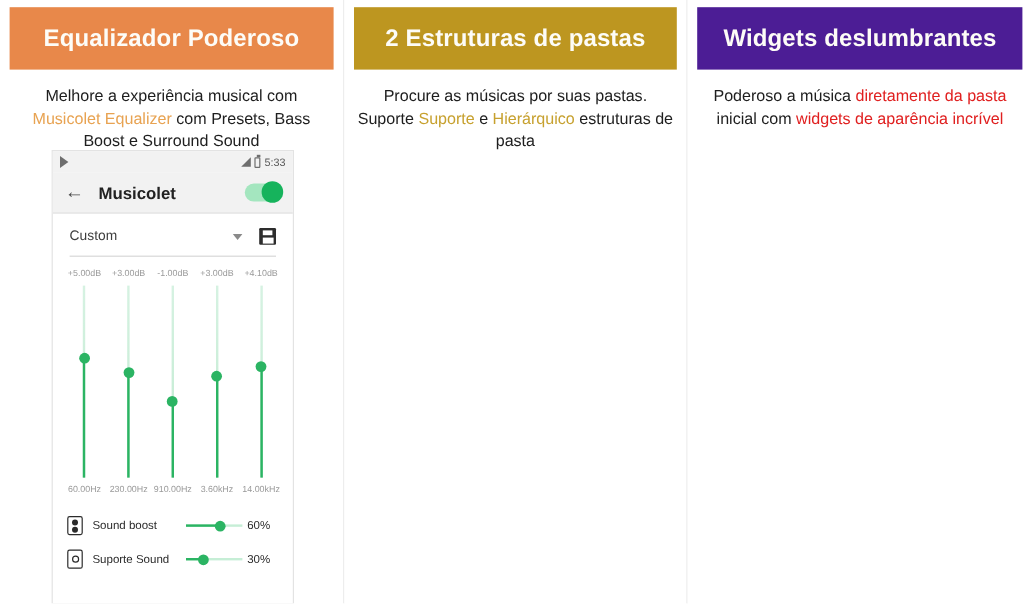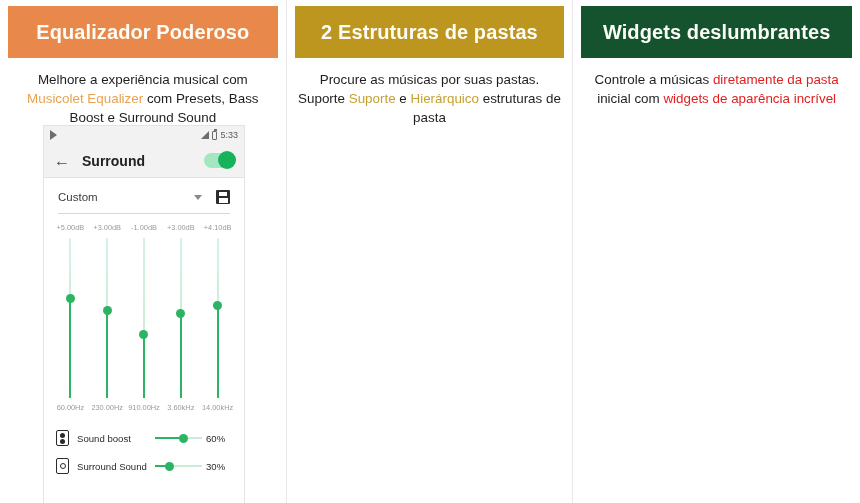--- a/index.html
+++ b/index.html
@@ -16,21 +16,21 @@
 
   
   .banner {
     height: 52px; margin: 6px 8px 0 8px;
     display:flex; align-items:center; justify-content:center;
     color:#fdfcf7; font-weight:bold; font-size:20px; letter-spacing:.1px;
     text-align:center;
   }
   .banner.orange { background:#e8884a; }
   .banner.gold   { background:#bd9620; }
-  .banner.red    { background:#14532d; }
+  .banner.red    { background:#4c1d95; }
 
   
   .caption {
     margin: 12px 10px 6px 10px;
     text-align:center; font-size:13.4px; line-height:1.42; color:#1e1e1e;
   }
   .hl-orange { color:#e8a352; }
   .hl-gold   { color:#c7a12f; }
   .hl-red    { color:#e02020; }
 
@@ -102,21 +102,21 @@
         <span class="sb-spacer"></span>
         <span class="sb-right">
           <span class="sig"></span>
           <span class="batt"></span>
           <span>5:33</span>
         </span>
       </div>
 
       <div class="eq-appbar">
         <span class="eq-back">←</span>
-        <span class="eq-title">Surround</span>
+        <span class="eq-title">Musicolet</span>
         <span class="eq-switch"></span>
       </div>
 
       <div class="eq-preset-row">
         <span class="eq-preset">Custom</span>
         <span class="eq-caret"></span>
         <span class="eq-save"></span>
       </div>
       <div class="eq-underline"></div>
 
@@ -179,21 +179,21 @@
           <span class="eq-bslider">
               <span class="f" style="width:60%"></span>
               <span class="k" style="left:calc(60% - 4.5px)"></span>
             </span>
           <span class="eq-bval">60%</span>
         </div>
         <div class="eq-brow">
           <span class="eq-bicon sur">
               <i></i>
             </span>
-          <span class="eq-blabel">Surround Sound</span>
+          <span class="eq-blabel">Suporte Sound</span>
           <span class="eq-bslider">
               <span class="f" style="width:30%"></span>
               <span class="k" style="left:calc(30% - 4.5px)"></span>
             </span>
           <span class="eq-bval">30%</span>
         </div>
       </div>
     </div>
   </div>
 
@@ -201,18 +201,18 @@
     <div class="banner gold">2 Estruturas de pastas</div>
     <div class="caption">
       <span>Procure as músicas por suas pastas. Suporte </span><span class="hl-gold">Suporte</span><span> e </span><span class="hl-gold">Hierárquico</span><span> estruturas de pasta</span>
     </div>
 
   </div>
 
   <div class="panel">
     <div class="banner red">Widgets deslumbrantes</div>
     <div class="caption">
-      <span>Controle a músicas </span><span class="hl-red">diretamente da pasta</span><span> inicial com </span><span class="hl-red">widgets de aparência incrível</span>
+      <span>Poderoso a música </span><span class="hl-red">diretamente da pasta</span><span> inicial com </span><span class="hl-red">widgets de aparência incrível</span>
     </div>
 
   </div>
 
 </div>
 
 </body></html>

